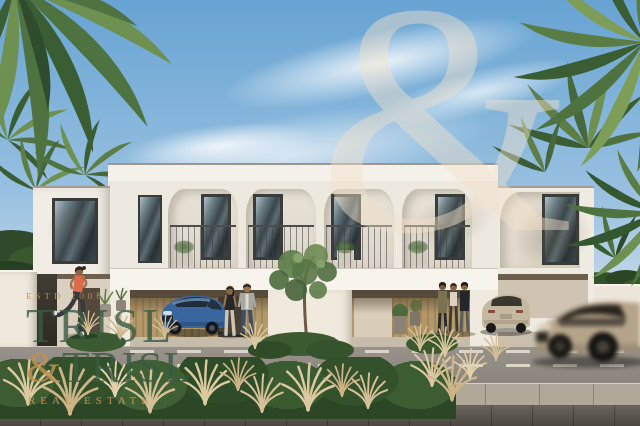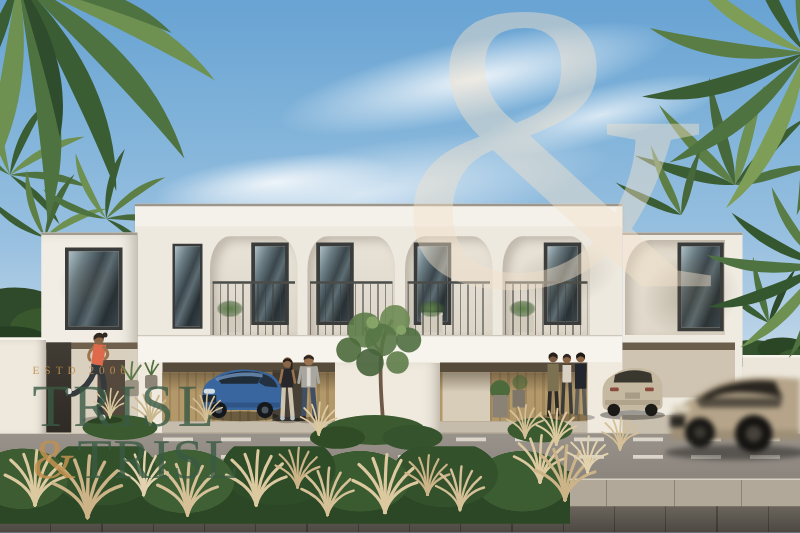--- a/index.html
+++ b/index.html
@@ -478,15 +478,16 @@
     <use href="#tuft" transform="translate(255,348) scale(.9)" stroke="#dcc9a0" stroke-width="1.6"></use>
     <use href="#tuft" transform="translate(420,350) scale(.9)" stroke="#d5c097" stroke-width="1.6"></use>
     <use href="#tuft" transform="translate(445,356) scale(1.0)" stroke="#dcc9a0" stroke-width="1.6"></use>
   </svg>
 
   <div class="sky-amp">&amp;</div>
   <div class="wm">
     <div class="wm-estd">ESTD 2006</div>
     <div class="wm-l1">TRISL</div>
     <div class="wm-l2"><span class="amp">&amp;</span><span>TRISL</span></div>
+    <div class="wm-tag">REAL ESTATE</div>
   </div>
 
 </div>
 
 </body></html>

